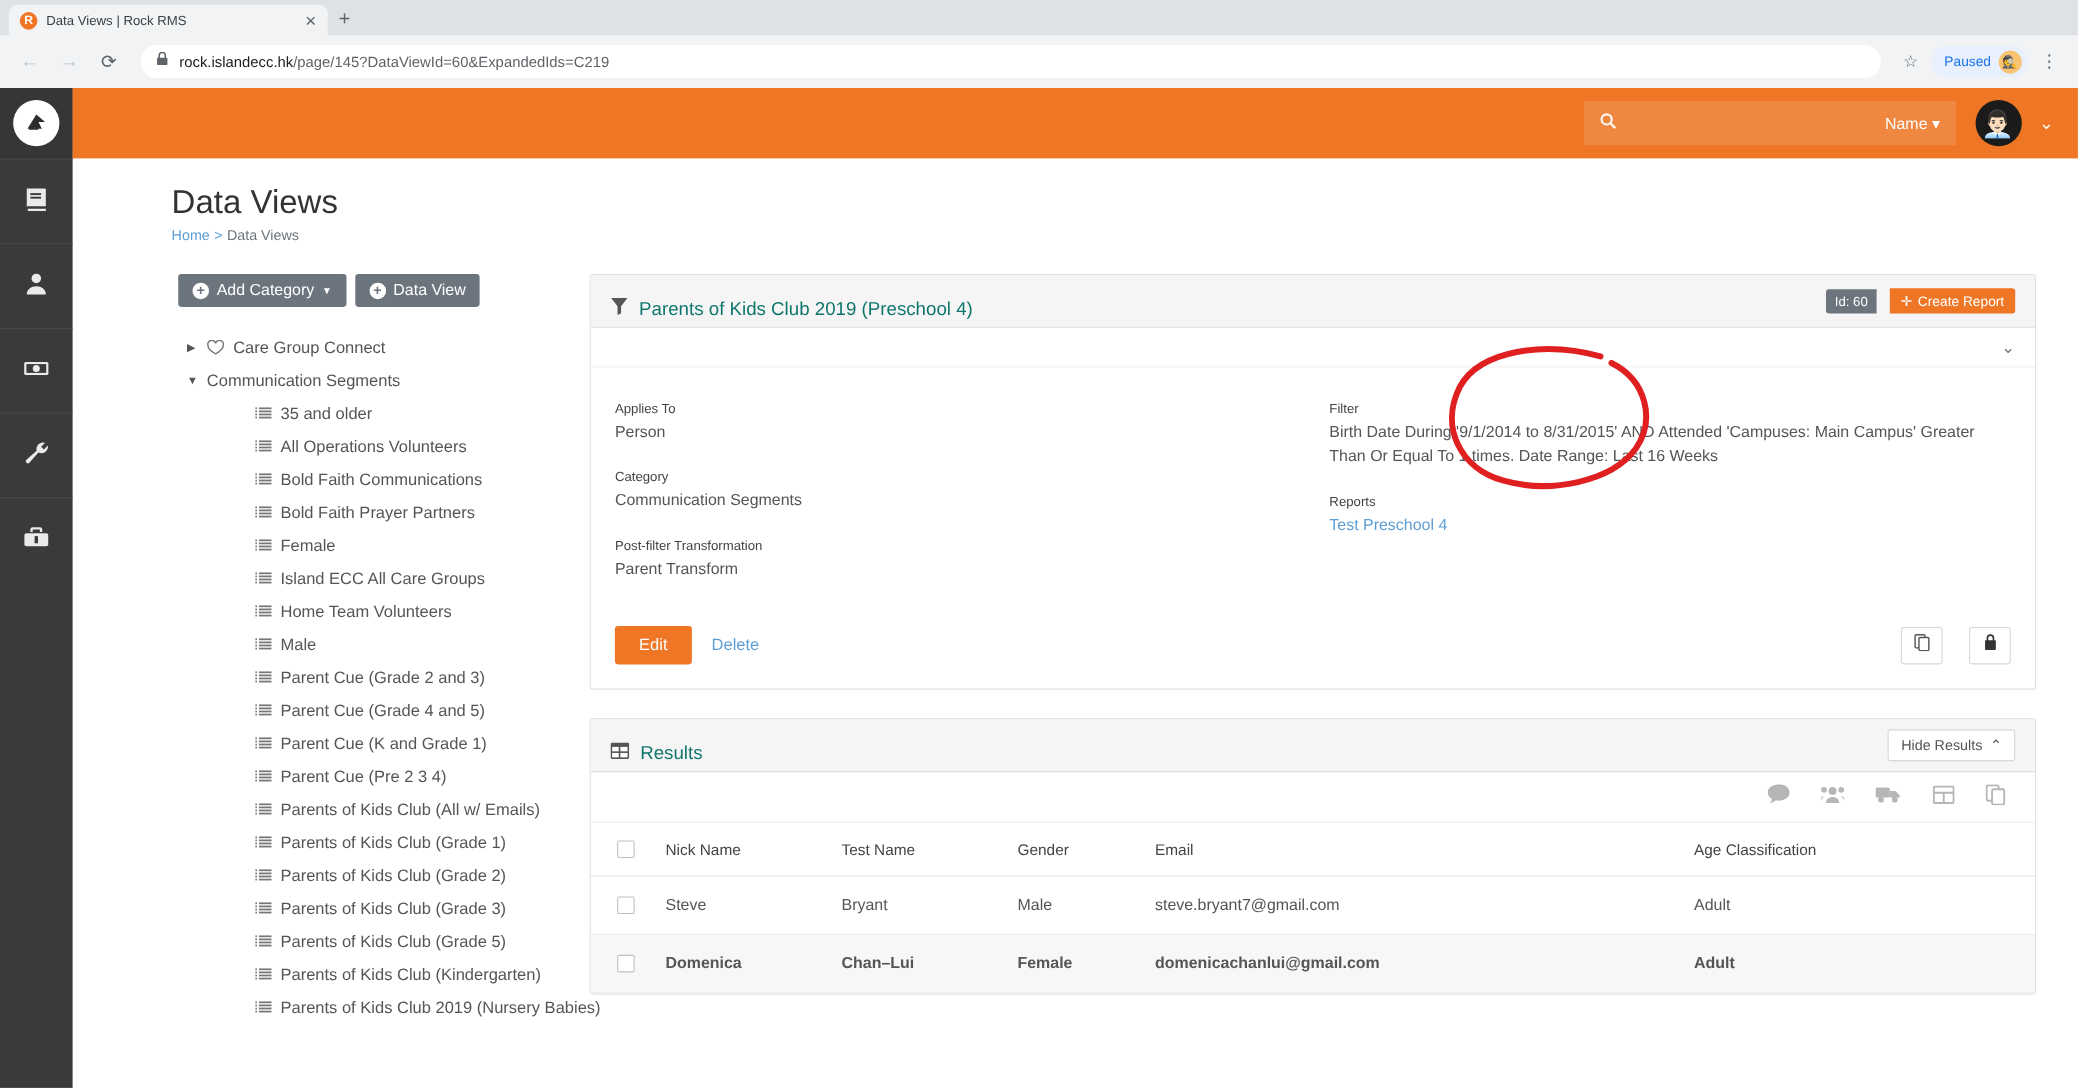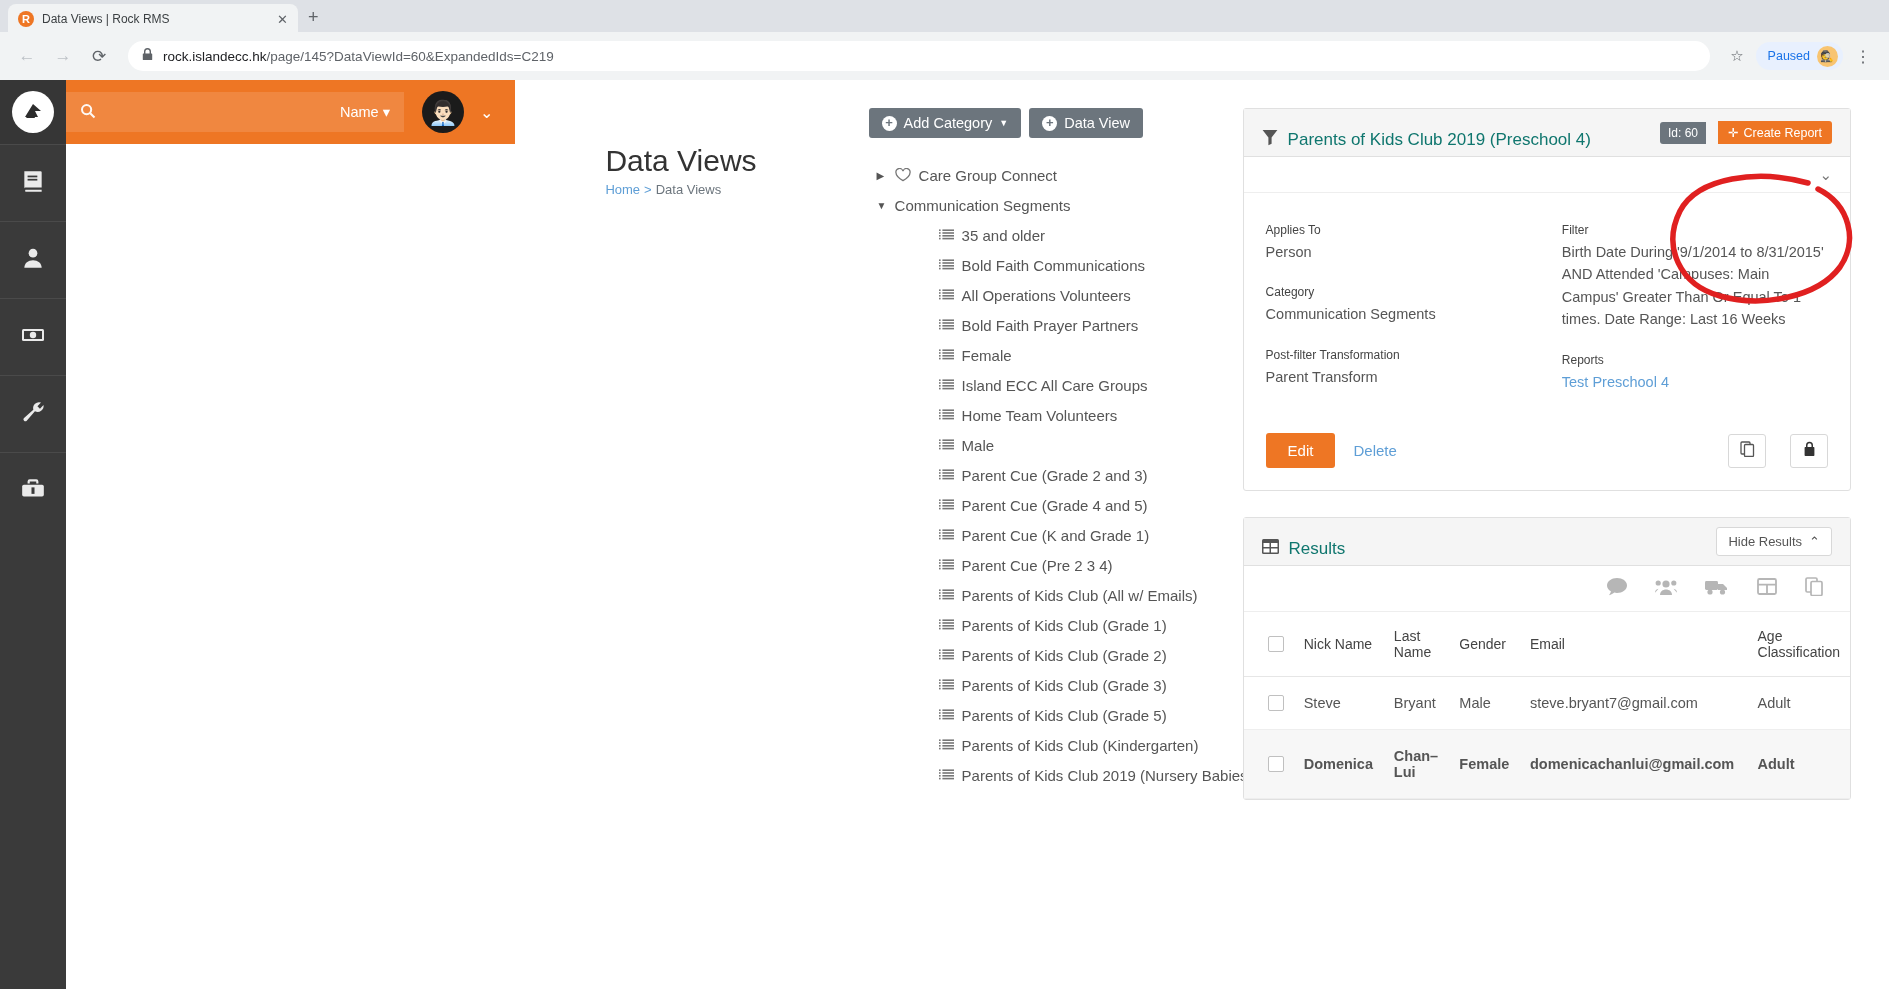--- a/index.html
+++ b/index.html
@@ -80,21 +80,21 @@
   .rail-logo .mark {
     width: 42px; height: 42px; border-radius: 50%; background: #fff;
     display: flex; align-items: center; justify-content: center;
   }
   .rail-item {
     width: 66px; height: 77px; display: flex; align-items: center;
     justify-content: center; border-top: 1px solid #4a4a4a;
     color: #e8e8e8;
   }
 
-  .content { flex: 1; display: flex; flex-direction: row; min-width: 0; }
+  .content { flex: 1; display: flex; flex-direction: column; min-width: 0; }
 
   .topbar {
     height: 64px; background: #ee7624; display: flex;
     align-items: center; justify-content: flex-end; padding-right: 22px;
     flex: none;
   }
   .search-wrap {
     width: 338px; height: 40px; background: rgba(255,255,255,0.13);
     display: flex; align-items: center; padding: 0 14px; gap: 8px;
   }
@@ -108,21 +108,21 @@
   .user-avatar {
     width: 42px; height: 42px; border-radius: 50%; background: #1b1b1b;
     margin-left: 18px; overflow: hidden; position: relative; flex: none;
   }
   .user-avatar .face {
     position: absolute; left: 50%; top: 52%; transform: translate(-50%,-50%);
     font-size: 24px;
   }
   .user-caret { color: #fff; font-size: 16px; margin-left: 16px; }
 
-  .page-head { padding: 24px 16px 0 90px; margin-top: 40px; }
+  .page-head { padding: 24px 16px 0 90px; }
   .page-title { font-size: 30px; font-weight: 400; color: #333; }
   .breadcrumb { font-size: 13px; margin-top: 4px; color: #6c757d; }
   .breadcrumb a { color: #5e9ed6; text-decoration: none; }
   .breadcrumb .sep { color: #5e9ed6; margin: 0 4px; }
 
   .body-cols { display: flex; padding: 28px 0 0 0; gap: 0; flex: 1; min-height: 0; }
   .left-col { width: 470px; padding-left: 96px; flex: none; }
   .right-col { flex: 1; padding-right: 38px; min-width: 0; }
 
   
@@ -408,37 +408,37 @@
                   <rect x="0" y="0.4" width="1.6" height="1.6"></rect>
                   <rect x="3.4" y="0.4" width="11.6" height="1.6"></rect>
                   <rect x="0" y="3.2" width="1.6" height="1.6"></rect>
                   <rect x="3.4" y="3.2" width="11.6" height="1.6"></rect>
                   <rect x="0" y="6" width="1.6" height="1.6"></rect>
                   <rect x="3.4" y="6" width="11.6" height="1.6"></rect>
                   <rect x="0" y="8.8" width="1.6" height="1.6"></rect>
                   <rect x="3.4" y="8.8" width="11.6" height="1.6"></rect>
                 </svg>
               </span>
+              <span>All Operations Volunteers</span>
+            </div>
+            <div class="tree-row lvl1">
+              <span class="tw"></span>
+              <span class="ic">
+                <svg width="15" height="13" viewBox="0 0 15 13" fill="#777">
+                  <rect x="0" y="0.4" width="1.6" height="1.6"></rect>
+                  <rect x="3.4" y="0.4" width="11.6" height="1.6"></rect>
+                  <rect x="0" y="3.2" width="1.6" height="1.6"></rect>
+                  <rect x="3.4" y="3.2" width="11.6" height="1.6"></rect>
+                  <rect x="0" y="6" width="1.6" height="1.6"></rect>
+                  <rect x="3.4" y="6" width="11.6" height="1.6"></rect>
+                  <rect x="0" y="8.8" width="1.6" height="1.6"></rect>
+                  <rect x="3.4" y="8.8" width="11.6" height="1.6"></rect>
+                </svg>
+              </span>
               <span>Bold Faith Communications</span>
-            </div>
-            <div class="tree-row lvl1">
-              <span class="tw"></span>
-              <span class="ic">
-                <svg width="15" height="13" viewBox="0 0 15 13" fill="#777">
-                  <rect x="0" y="0.4" width="1.6" height="1.6"></rect>
-                  <rect x="3.4" y="0.4" width="11.6" height="1.6"></rect>
-                  <rect x="0" y="3.2" width="1.6" height="1.6"></rect>
-                  <rect x="3.4" y="3.2" width="11.6" height="1.6"></rect>
-                  <rect x="0" y="6" width="1.6" height="1.6"></rect>
-                  <rect x="3.4" y="6" width="11.6" height="1.6"></rect>
-                  <rect x="0" y="8.8" width="1.6" height="1.6"></rect>
-                  <rect x="3.4" y="8.8" width="11.6" height="1.6"></rect>
-                </svg>
-              </span>
-              <span>All Operations Volunteers</span>
             </div>
             <div class="tree-row lvl1">
               <span class="tw"></span>
               <span class="ic">
                 <svg width="15" height="13" viewBox="0 0 15 13" fill="#777">
                   <rect x="0" y="0.4" width="1.6" height="1.6"></rect>
                   <rect x="3.4" y="0.4" width="11.6" height="1.6"></rect>
                   <rect x="0" y="3.2" width="1.6" height="1.6"></rect>
                   <rect x="3.4" y="3.2" width="11.6" height="1.6"></rect>
                   <rect x="0" y="6" width="1.6" height="1.6"></rect>
@@ -818,21 +818,21 @@
             </span>
           </div>
 
           <table class="results">
             <thead>
               <tr>
                 <th class="col-chk">
                   <span class="chk"></span>
                 </th>
                 <th class="col-nick">Nick Name</th>
-                <th class="col-last">Last Name</th>
+                <th class="col-last">Test Name</th>
                 <th class="col-gender">Gender</th>
                 <th class="col-email">Email</th>
                 <th>Age Classification</th>
               </tr>
             </thead>
             <tbody id="rows-host">
                 <tr>
                   <td class="col-chk">
                     <span class="chk"></span>
                   </td>

